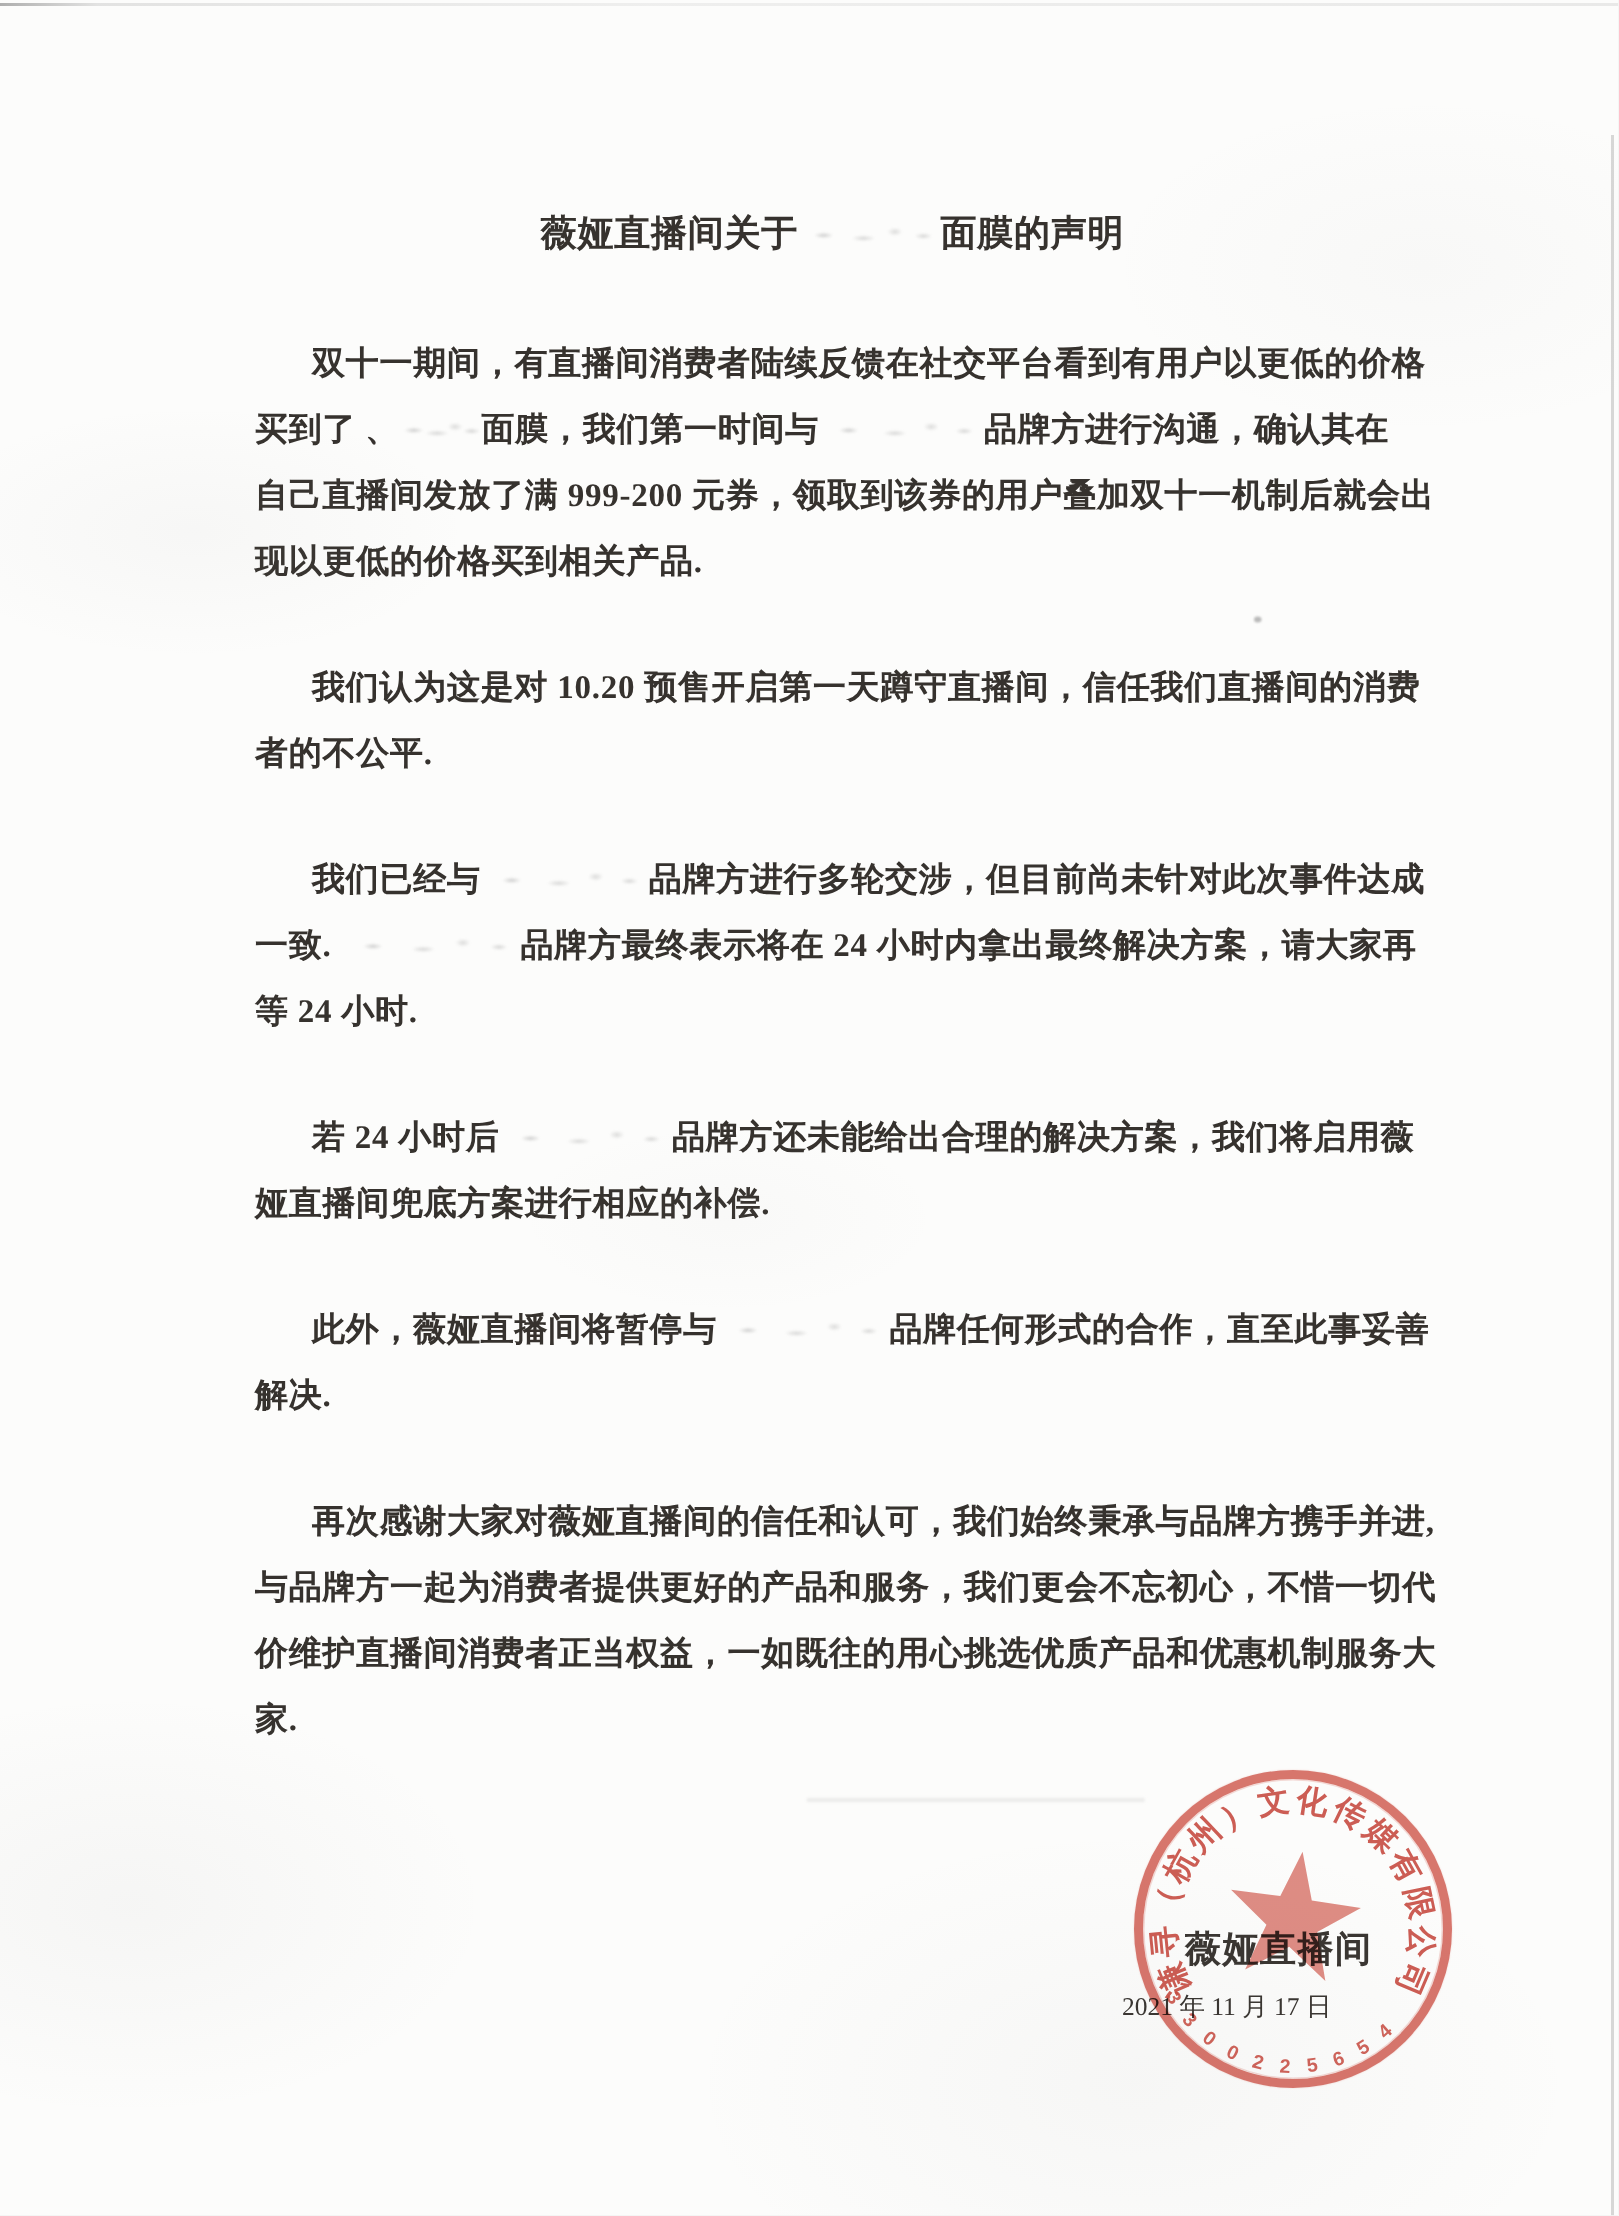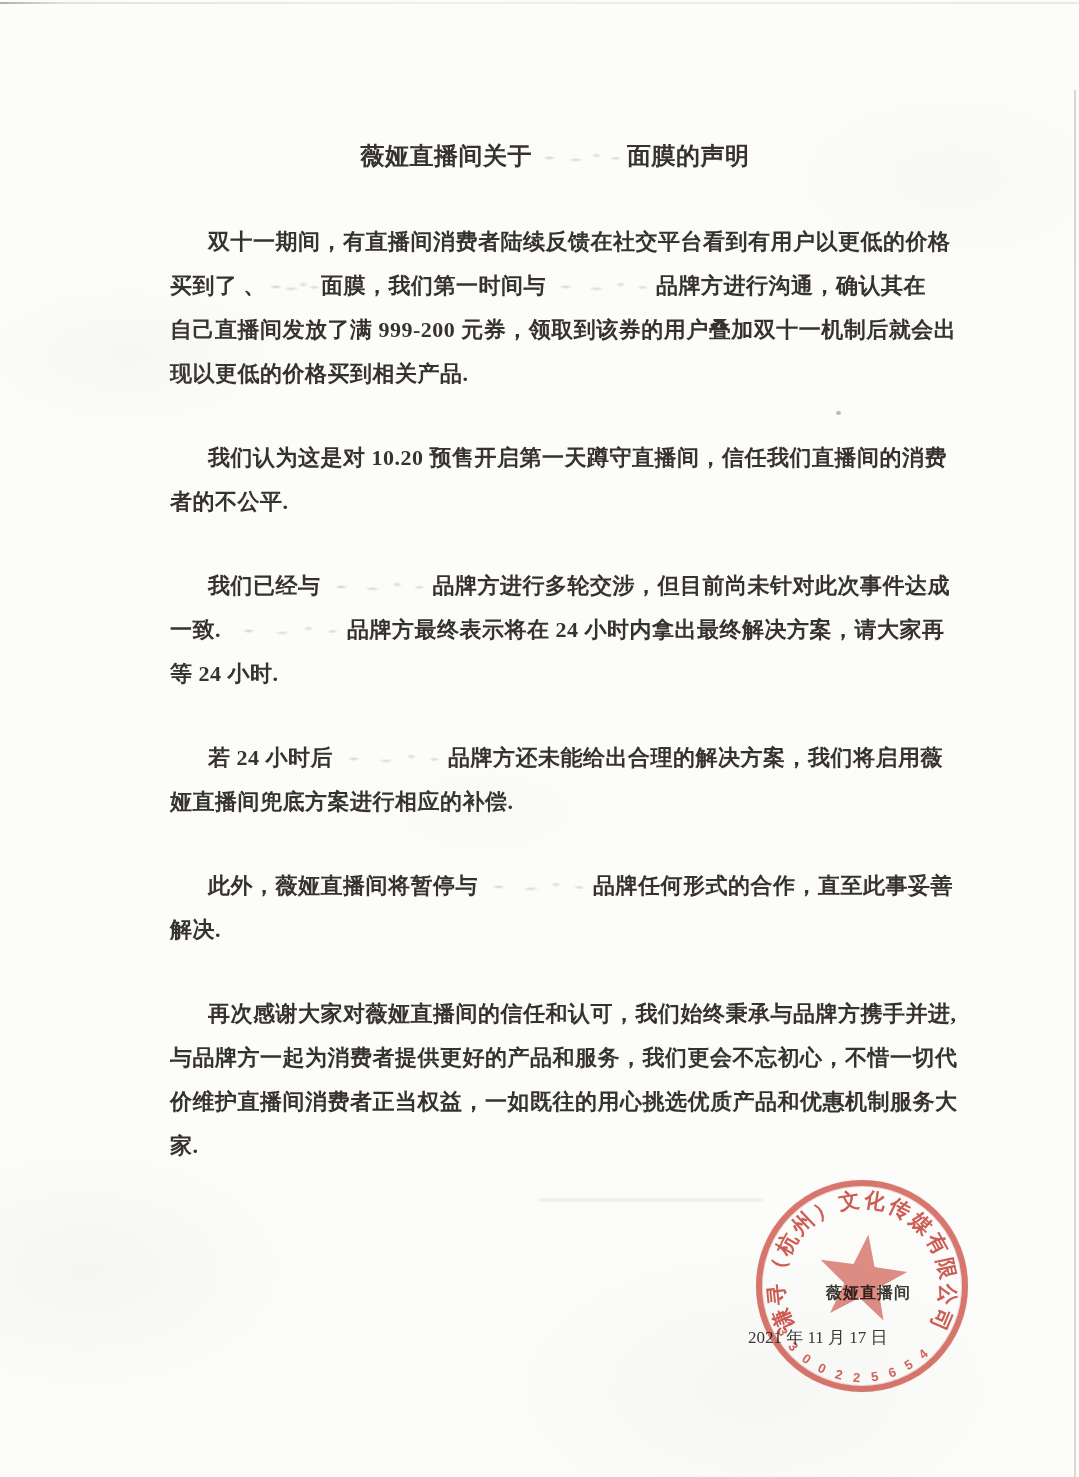--- a/index.html
+++ b/index.html
@@ -71,22 +71,22 @@
     vertical-align:-4px;
     background:
       radial-gradient(ellipse 9px 3px at 18% 58%, rgba(125,125,125,.34), transparent 72%),
       radial-gradient(ellipse 11px 3px at 46% 66%, rgba(135,135,135,.30), transparent 72%),
       radial-gradient(ellipse 7px 4px at 68% 48%, rgba(128,128,128,.26), transparent 72%),
       radial-gradient(ellipse 8px 3px at 88% 60%, rgba(130,130,130,.30), transparent 72%);
     filter:blur(.7px);
   }
   
   .signature{
-    position:absolute;left:826px;top:1283px;
-    font-size:16px;font-weight:700;letter-spacing:1px;
+    position:absolute;left:790px;top:1283px;
+    font-size:24px;font-weight:700;letter-spacing:1px;
     color:#3a3632;white-space:nowrap;z-index:2;
   }
   .doc-date{
     position:absolute;left:748px;top:1326px;
     font-size:17px;font-weight:400;
     color:#3a3632;white-space:nowrap;z-index:2;
   }
   
   .seal{
     position:absolute;left:756px;top:1180px;

